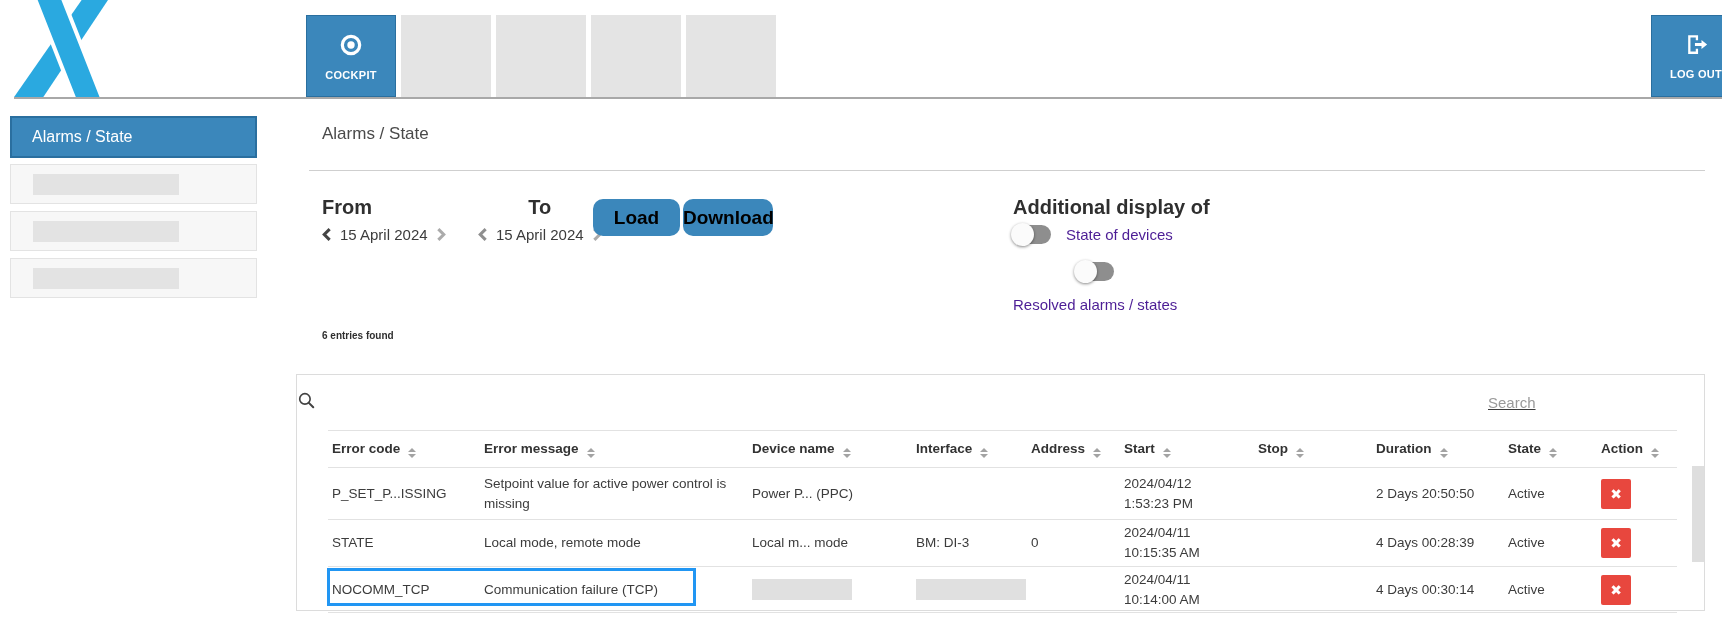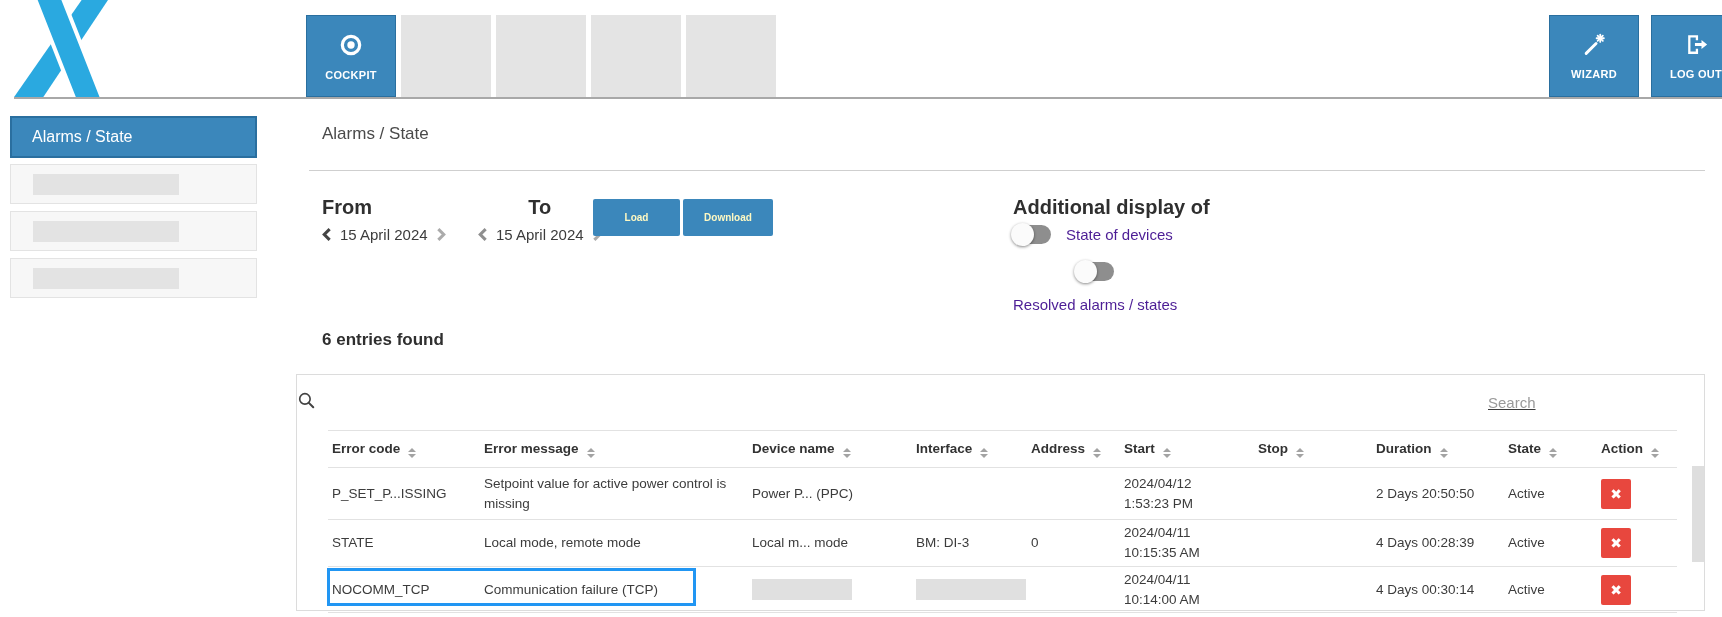--- a/index.html
+++ b/index.html
@@ -28,31 +28,31 @@
   .field-label { font-size:20px; font-weight:bold; color:#2f2f2f; }
   .datepicker { display:flex; align-items:center; gap:9px; margin-top:7px; font-size:15px; color:#3c3c3c; }
   .chev { display:inline-flex; cursor:pointer; }
   .chev svg { display:block; }
   .chev-dark { color:#444; }
   .chev-gray { color:#ababab; }
   .chev-mid  { color:#8f8f8f; }
   .from-block { position:absolute; left:322px; top:196px; }
   .to-block   { position:absolute; left:478px; top:196px;text-align:center; }
 
-  .btn-blue { position:absolute; top:199px; height:37px; background:#3b87bb; color:#fef9c3; border:none; font-family:inherit; font-size:10px; font-weight:600; border-radius:2px; cursor:pointer; }
+  .btn-blue { position:absolute; top:199px; height:37px; background:#3b87bb; color:#000000; border:none; font-family:inherit; font-size:19px; font-weight:600; border-radius:10px; cursor:pointer; }
   #btn-load { left:593px; width:87px; }
   #btn-download { left:683px; width:90px; }
 
   .addl-label { position:absolute; left:1013px; top:196px; }
   .toggle-row { position:absolute; left:1013px; display:flex; align-items:center; gap:15px; height:24px; }
   .toggle { position:relative; width:38px; height:19px; border-radius:10px; background:#8e8e8e; cursor:pointer; flex:0 0 auto; }
   .toggle .knob { position:absolute; left:-2px; top:-2px; width:23px; height:23px; border-radius:50%; background:#fbfbfb; box-shadow:0 1px 3px rgba(0,0,0,.45); }
   .toggle-label { font-size:15px; color:#4c1d95; }
 
-  .entries { position:absolute; left:322px; top:330px; font-size:17px; font-weight:600; color:#2f2f2f; }
+  .entries { position:absolute; left:322px; top:330px; font-size:10px; font-weight:600; color:#2f2f2f; }
 
   
   .card { position:absolute; left:296px; top:374px; width:1409px; height:237px; border:1px solid #dcdcdc; background:#fff; }
   .search-zone { height:55px; display:flex; align-items:center; justify-content:space-between; padding-right:36px; gap:21px;text-decoration:underline; }
   .search-zone input { border:none; outline:none; width:180px; font-family:inherit; font-size:15px; color:#3c3c3c; }
   .search-zone input::placeholder { color:#9a9a9a; }
   .tbl-wrap { margin:0 31px; }
   table { width:100%; border-collapse:collapse; table-layout:fixed; }
   th, td { text-align:left; padding:0 4px; font-size:13.5px; vertical-align:middle; }
   thead tr { height:37px; border-top:1px solid #e2e2e2; border-bottom:1px solid #e2e2e2; }
@@ -97,34 +97,20 @@
       <span class="tab-label">COCKPIT</span>
     </div>
 
     <div id="ghost-tabs">
         <div class="tab tab-ghost" style="left: 387px;"></div>
         <div class="tab tab-ghost" style="left: 482px;"></div>
         <div class="tab tab-ghost" style="left: 577px;"></div>
         <div class="tab tab-ghost" style="left: 672px;"></div>
       </div>
 
-    <div class="tab tab-blue" style="left:1535px;">
-      <span>
-        <svg width="25" height="25" viewBox="0 0 24 24">
-          <line x1="4" y1="20.5" x2="13.5" y2="11" stroke="#fff" stroke-width="2.8" stroke-linecap="round"></line>
-          <g stroke="#fff" stroke-width="1.7" stroke-linecap="round">
-            <line x1="17.5" y1="2.5" x2="17.5" y2="9.5"></line>
-            <line x1="14" y1="6" x2="21" y2="6"></line>
-            <line x1="15" y1="3.5" x2="20" y2="8.5"></line>
-            <line x1="20" y1="3.5" x2="15" y2="8.5"></line>
-          </g>
-        </svg>
-      </span>
-      <span class="tab-label">WIZARD</span>
-    </div>
 
     <div class="tab tab-blue" style="left:1637px;">
       <span>
         <svg width="25" height="25" viewBox="0 0 24 24" fill="#fff">
           <path d="M4 3 h9.5 v5 h-2.2 V5.2 H6.2 v13.6 h5.1 V16 h2.2 v5 H4 z"></path>
           <path d="M10.5 10.6 h6.3 V7.6 l5.4 4.4 -5.4 4.4 v-3 h-6.3 z"></path>
         </svg>
       </span>
       <span class="tab-label">LOG OUT</span>
     </div>

